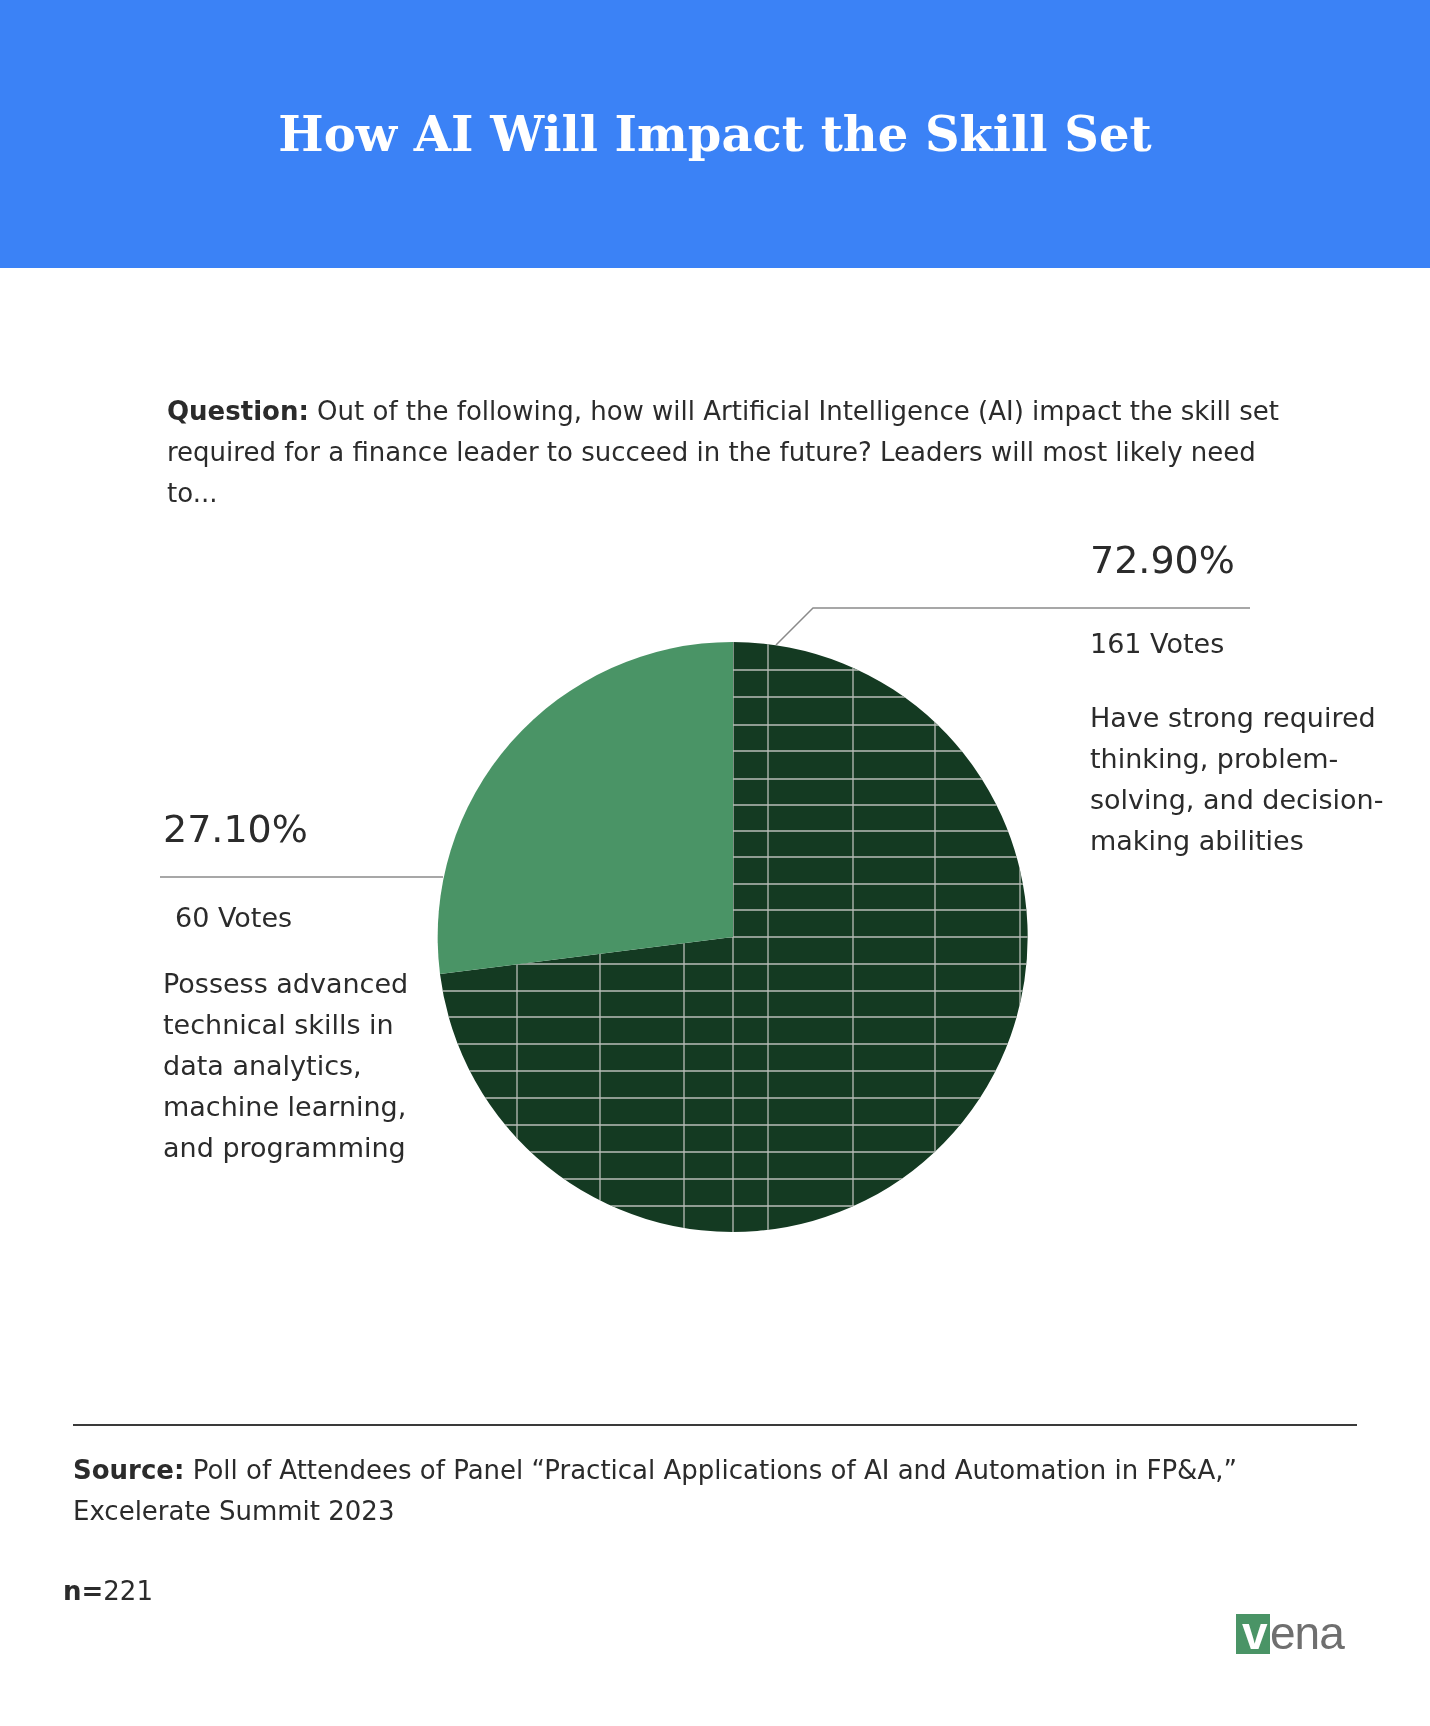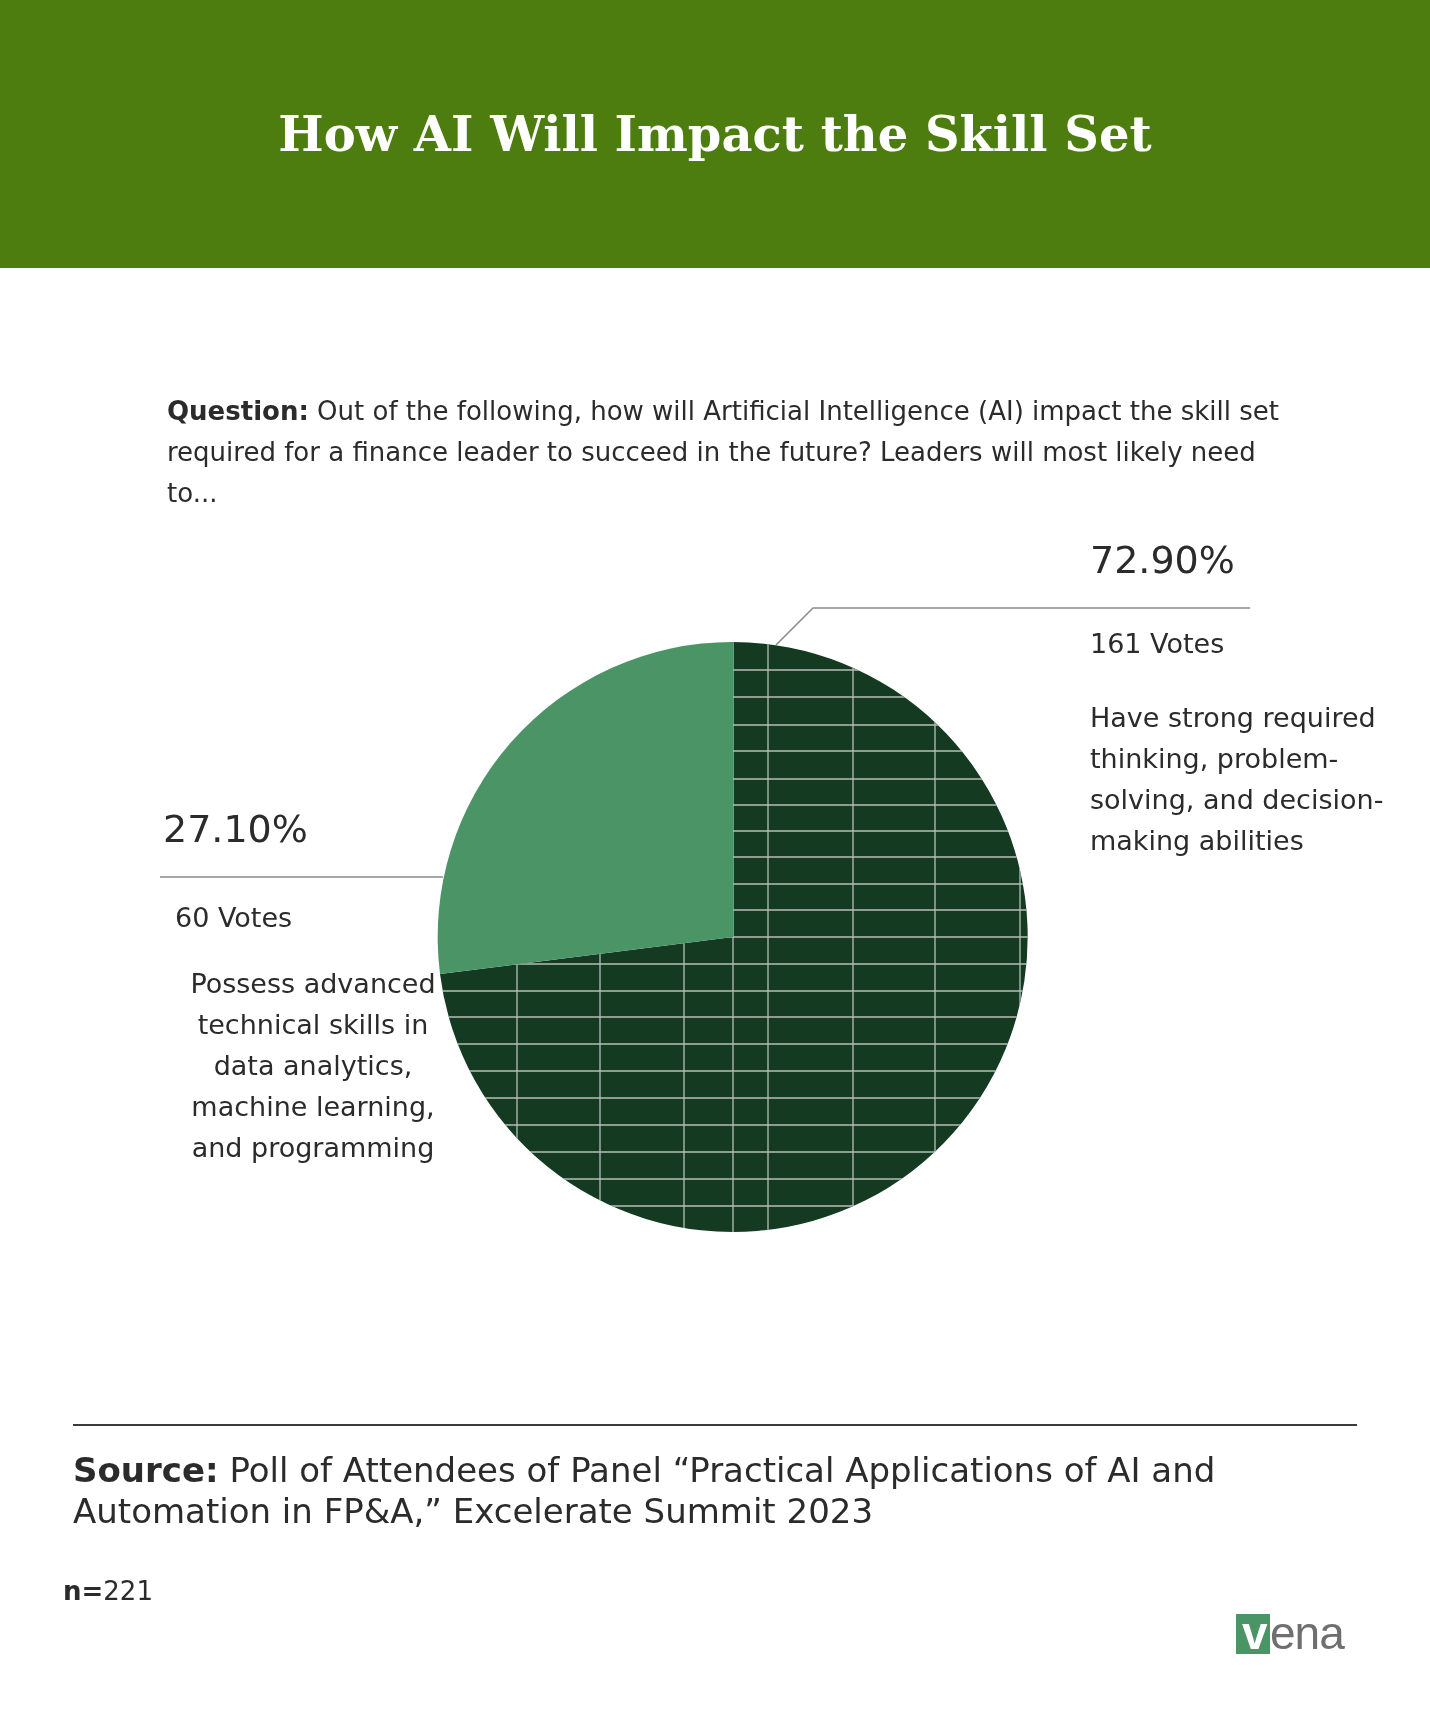--- a/index.html
+++ b/index.html
@@ -1,34 +1,34 @@
 <!DOCTYPE html>
 <html><head>
 <meta charset="utf-8">
 <style>
   html, body { margin: 0; padding: 0; background: #ffffff; }
   body { width: 1430px; height: 1726px; position: relative; overflow: hidden; font-family: "DejaVu Sans", sans-serif; color: #2b2b2b; }
-  .header { position: absolute; left: 0; top: 0; width: 1430px; height: 268px; background: #4d7c0f; display: flex; align-items: center; justify-content: center; }
+  .header { position: absolute; left: 0; top: 0; width: 1430px; height: 268px; background: #3b82f6; display: flex; align-items: center; justify-content: center; }
   .header h1 { margin: 0; color: #ffffff; font-family: "DejaVu Serif", serif; font-weight: bold; font-size: 48px; line-height: 62px; text-align: center; letter-spacing: 0px; }
   .header h1 span { display: block; }
   .question { position: absolute; left: 167px; top: 370px; width: 1140px; font-size: 26px; line-height: 41px; color: #2b2b2b; margin-top: 21px; }
   .question b { font-weight: bold; }
   .pie { position: absolute; left: 0; top: 0; }
   .label-block { position: absolute; }
   .pct { font-weight: normal; font-size: 38px; color: #2b2b2b; line-height: 46px; }
   .votes { font-size: 27px; color: #2b2b2b; line-height: 34px; }
   .desc { font-size: 27px; color: #2b2b2b; line-height: 41px; }
   .right-label { left: 1090px; top: 537px; width: 300px; }
   .right-label .votes { position: absolute; top: 90px; left: 0; white-space: nowrap; }
   .right-label .desc { position: absolute; top: 160px; left: 0; width: 300px; }
   .left-label { left: 163px; top: 806px; width: 300px; }
   .left-label .votes { position: absolute; top: 95px; left: 12px; white-space: nowrap; }
-  .left-label .desc { position: absolute; top: 157px; left: 0; width: 300px; text-align: center; }
+  .left-label .desc { position: absolute; top: 157px; left: 0; width: 300px; }
   .divider { position: absolute; left: 73px; top: 1424px; width: 1284px; height: 2px; background: #3a3a3a; }
-  .source { position: absolute; left: 73px; top: 1450px; width: 1300px; font-size: 34px; line-height: 41px; color: #2b2b2b; }
+  .source { position: absolute; left: 73px; top: 1450px; width: 1300px; font-size: 26px; line-height: 41px; color: #2b2b2b; }
   .nline { position: absolute; left: 63px; top: 1574px; font-size: 26px; line-height: 34px; color: #2b2b2b; }
   .logo { position: absolute; left: 1236px; top: 1614px; height: 40px; width: 124px; }
   .logo .mark { position: absolute; left: 0; top: 0; width: 34px; height: 40px; background: #4a9466; }
   .logo .v { position: absolute; left: 6px; top: -4px; font-family: "Liberation Sans", sans-serif; font-weight: bold; font-size: 46px; color: #ffffff; line-height: 46px; }
   .logo .ena { position: absolute; left: 34px; top: -4px; font-family: "Liberation Sans", sans-serif; font-weight: normal; font-size: 46px; color: #6f6f6f; line-height: 46px; letter-spacing: -1px; }
 </style>
 </head>
 <body>
 
 <div class="header">

